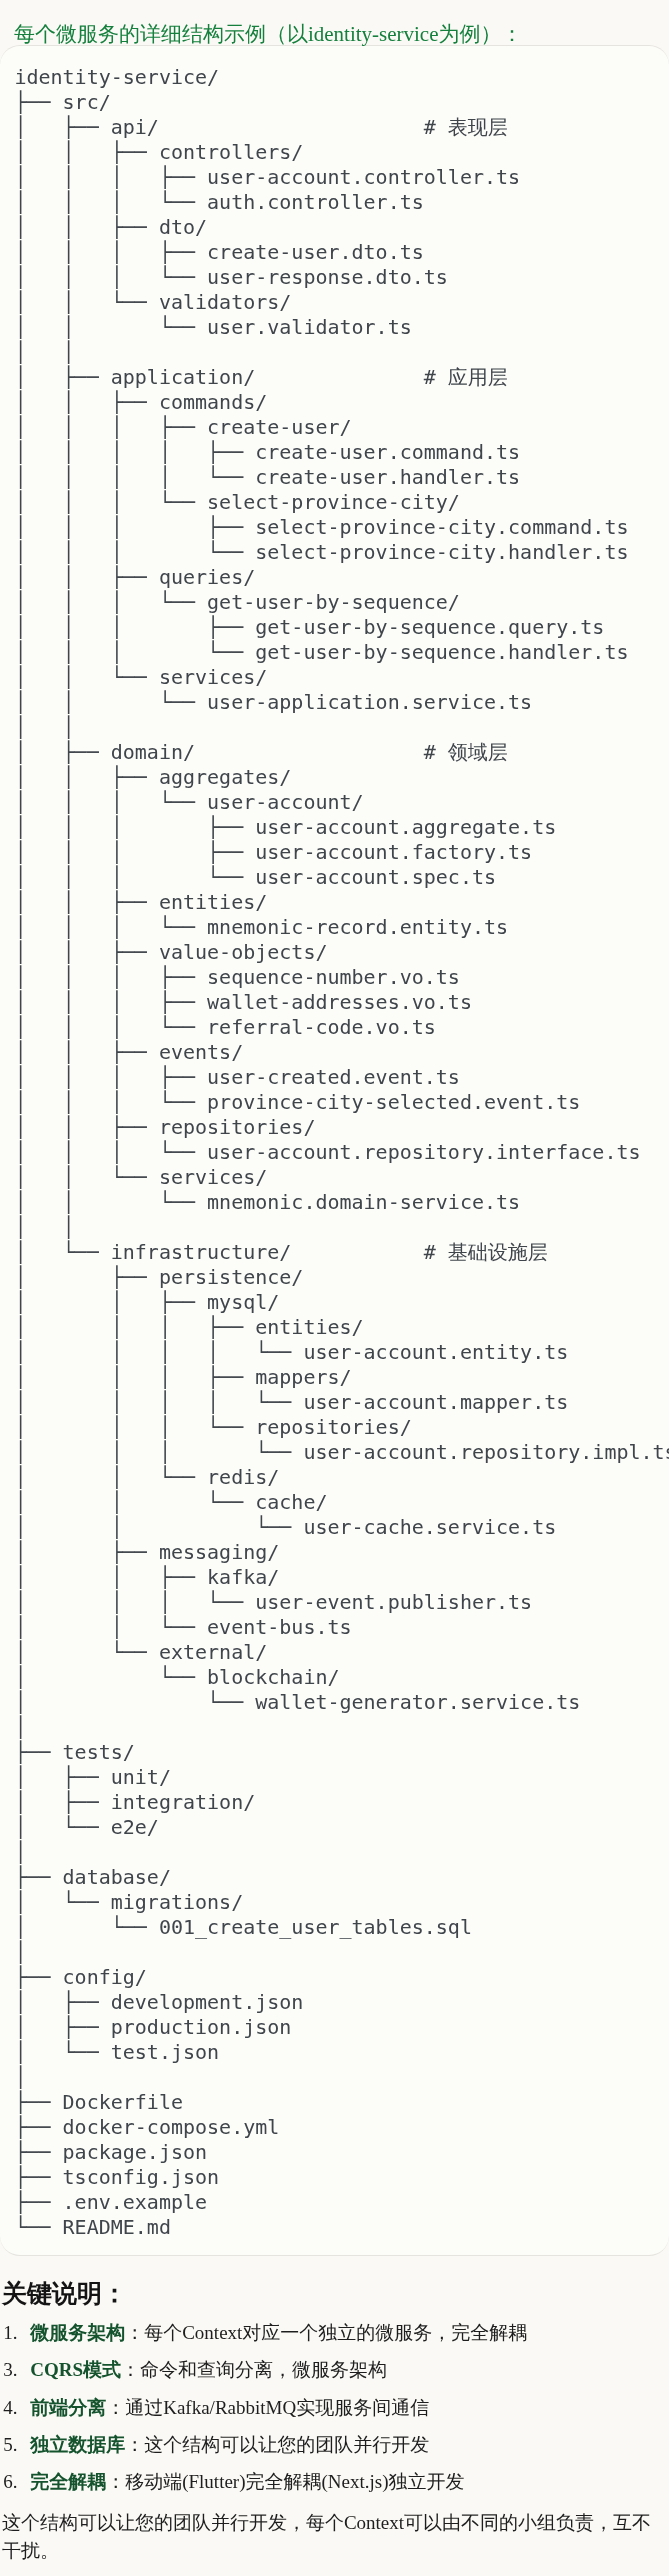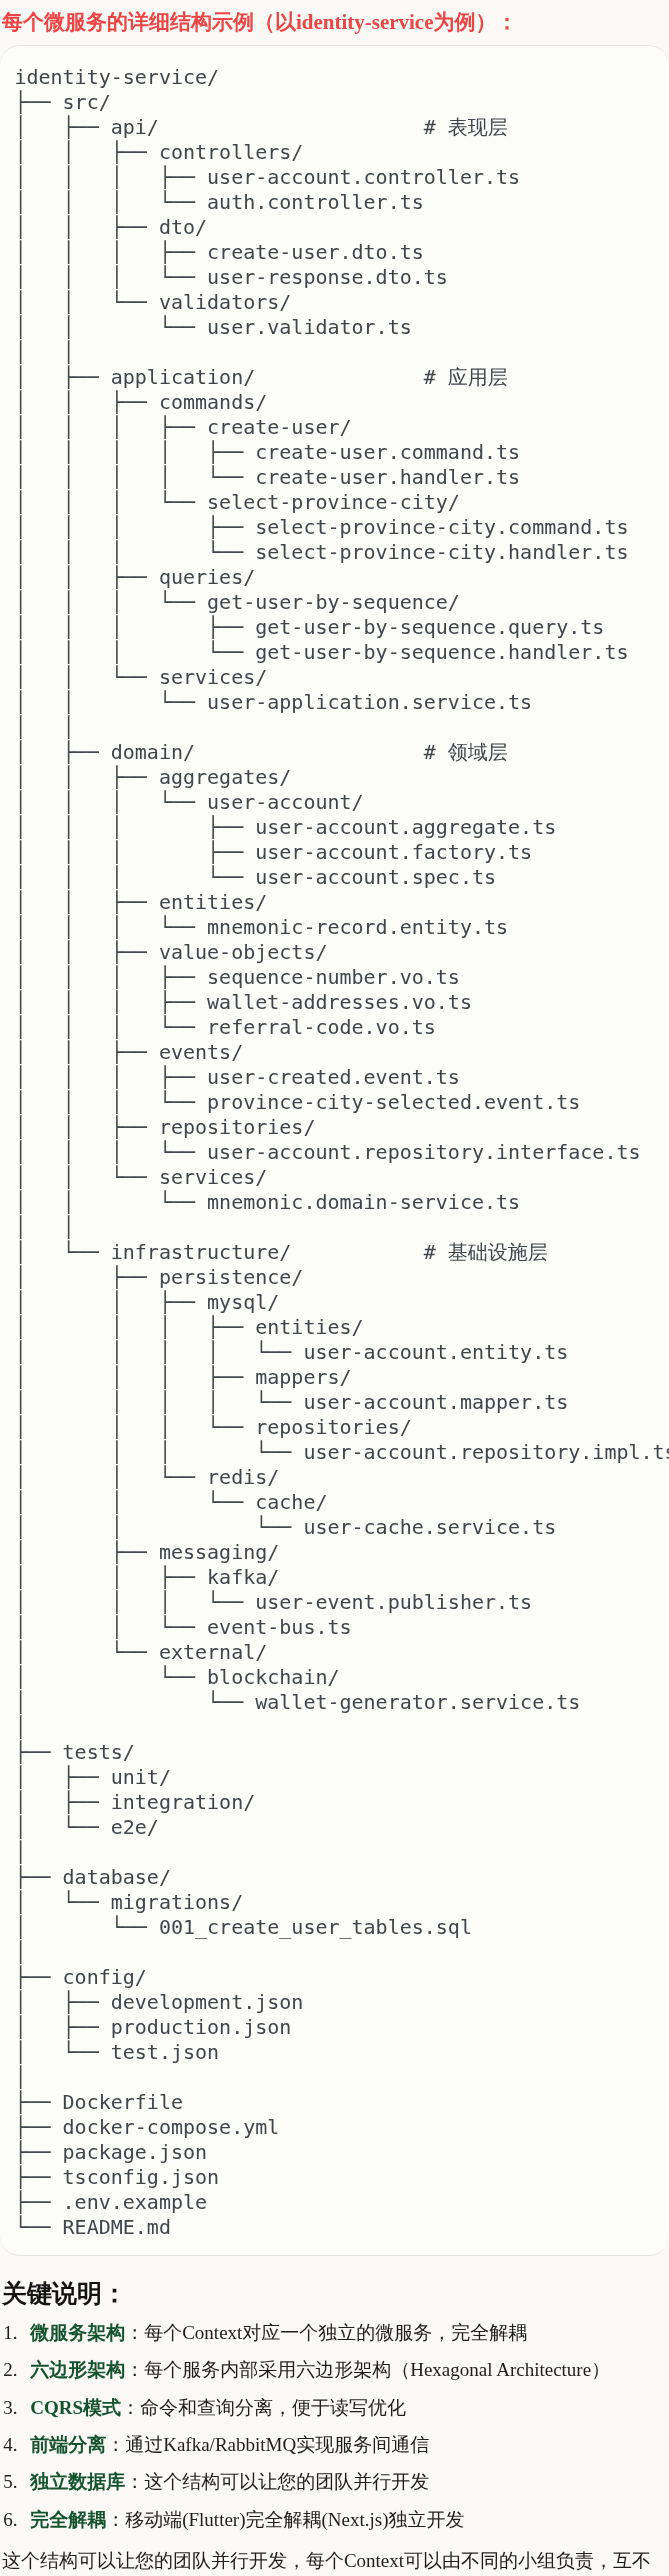--- a/index.html
+++ b/index.html
@@ -8,25 +8,25 @@
     background: #FAF9F5;
     color: #1E1E1E;
     font-family: "Liberation Serif", serif;
   }
   .hdr {
     box-sizing: border-box;
     height: 45px;
     padding: 8.1px 10px 0 1.9px;
   }
   .hdr h1 {
-    margin: 0;
+    margin: 12px;
     font-size: 21px;
     line-height: 29px;
-    font-weight: 700;
-    color: #ef4444;
+    font-weight: 400;
+    color: #15803d;
     white-space: nowrap;
   }
   pre.tree {
     margin: 0;
     box-sizing: border-box;
     background: #FCFCF9;
     border-top: 0.6px solid #E6E4DE;
     border-bottom: 0.6px solid #E6E4DE;
     padding: 19px 12.5px 15px 14.4px;
     font-family: "DejaVu Sans Mono", monospace;
@@ -156,23 +156,22 @@
 ├── package.json
 ├── tsconfig.json
 ├── .env.example
 └── README.md</pre>
 
 <section class="notes">
   <h2>关键说明：</h2>
 
   <div class="note"><span class="num">1.</span><strong>微服务架构</strong><span>：每个Context对应一个独立的微服务，完全解耦</span></div>
 
-  <div class="note"><span class="num">2.</span><strong>六边形架构</strong><span>：每个服务内部采用六边形架构（Hexagonal Architecture）</span></div>
 
-  <div class="note"><span class="num">3.</span><strong>CQRS模式</strong><span>：命令和查询分离，便于读写优化</span></div>
+  <div class="note"><span class="num">3.</span><strong>CQRS模式</strong><span>：命令和查询分离，微服务架构</span></div>
 
   <div class="note"><span class="num">4.</span><strong>前端分离</strong><span>：通过Kafka/RabbitMQ实现服务间通信</span></div>
 
   <div class="note"><span class="num">5.</span><strong>独立数据库</strong><span>：这个结构可以让您的团队并行开发</span></div>
 
   <div class="note"><span class="num">6.</span><strong>完全解耦</strong><span>：移动端(Flutter)完全解耦(Next.js)独立开发</span></div>
 
   <p class="closing">这个结构可以让您的团队并行开发，每个Context可以由不同的小组负责，互不干扰。</p>
 </section>
 

